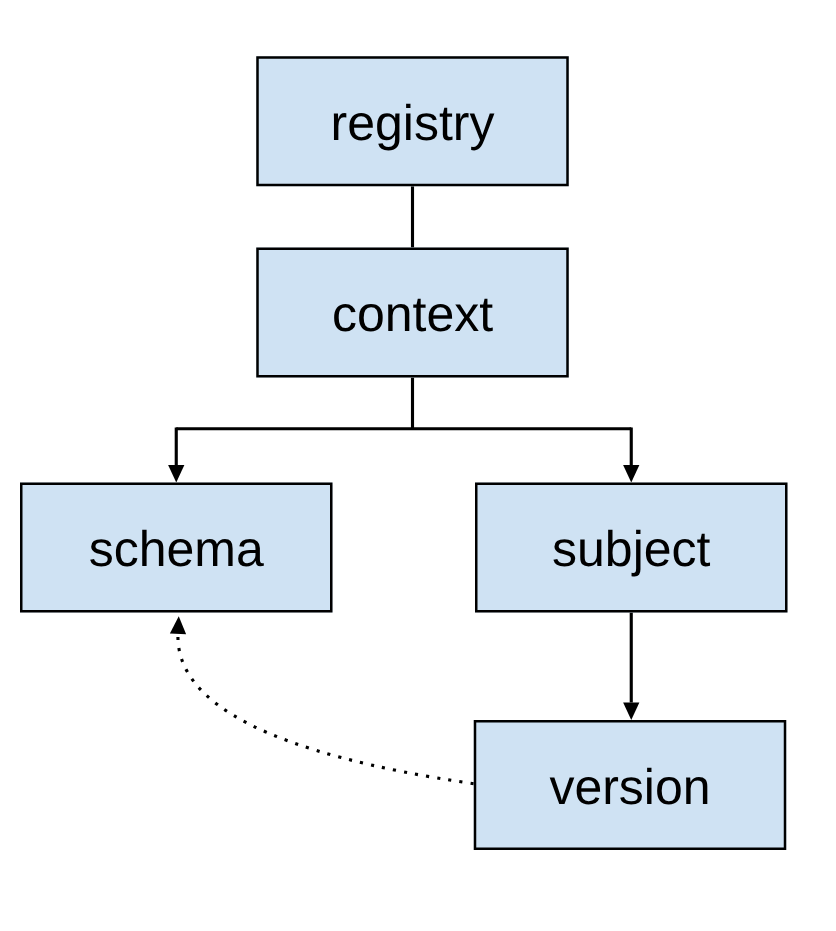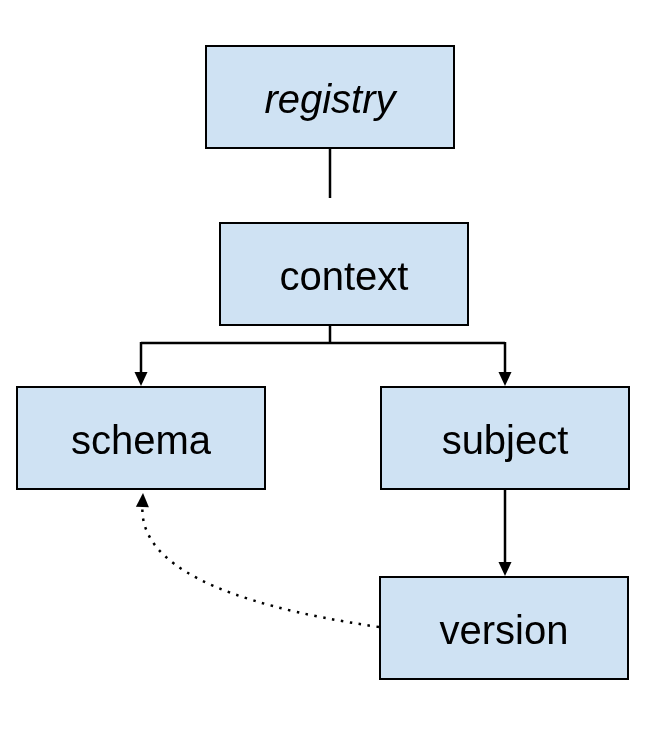--- a/index.html
+++ b/index.html
@@ -30,22 +30,22 @@
     border: 2.5px solid #000000;
     box-sizing: border-box;
     display: flex;
     align-items: center;
     justify-content: center;
     font-size: 40px;
     line-height: 1;
     color: #000000;
     padding-top: 4px;
   }
-  .node-registry { left: 205px; top: 45px; font-style: italic; }
-  .node-context  { left: 219px; top: 198px; margin-top: 24px; }
+  .node-registry { left: 205px; top: 45px; }
+  .node-context  { left: 205px; top: 198px; }
   .node-schema   { left: 16px;  top: 386px; }
   .node-subject  { left: 380px; top: 386px; }
   .node-version  { left: 379px; top: 576px; text-align: center; }
 </style>
 </head>
 <body>
 
 <div class="canvas">
 
   <svg class="edges-layer" viewBox="0 0 669 745" xmlns="http://www.w3.org/2000/svg">

